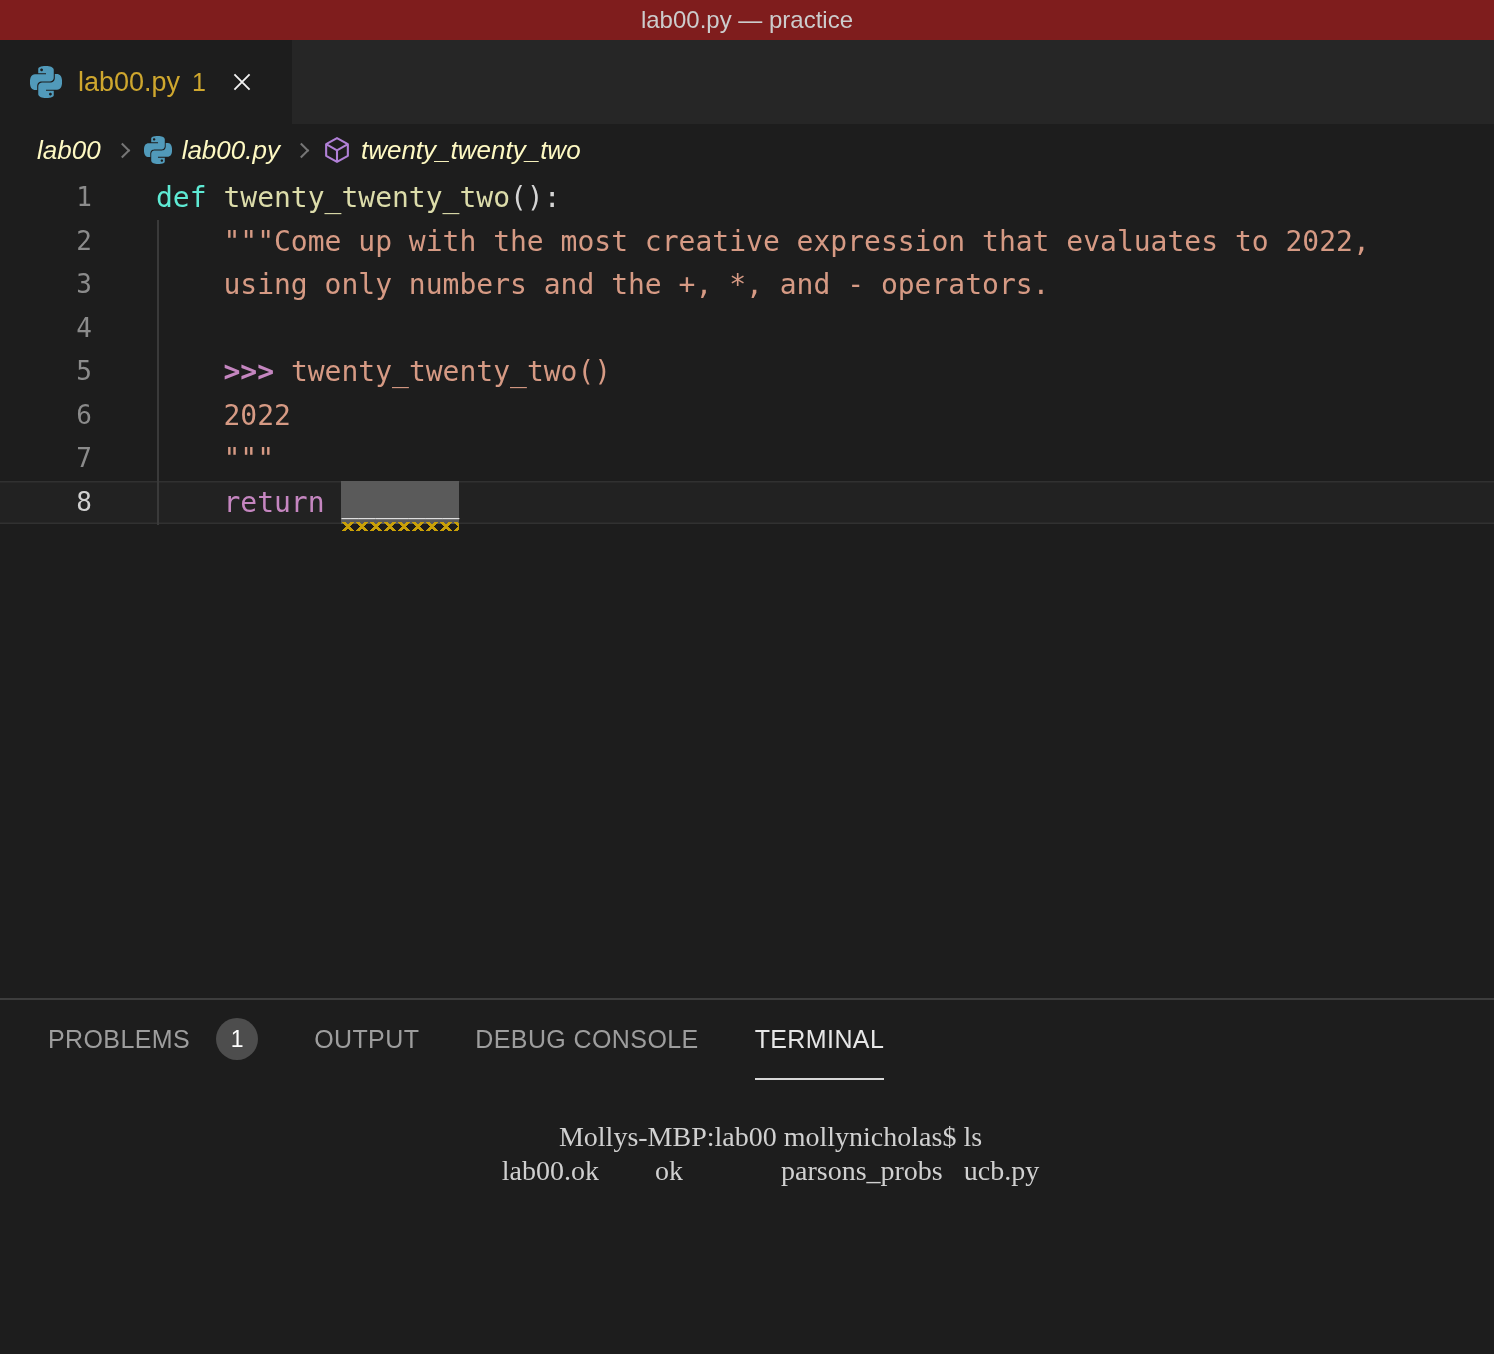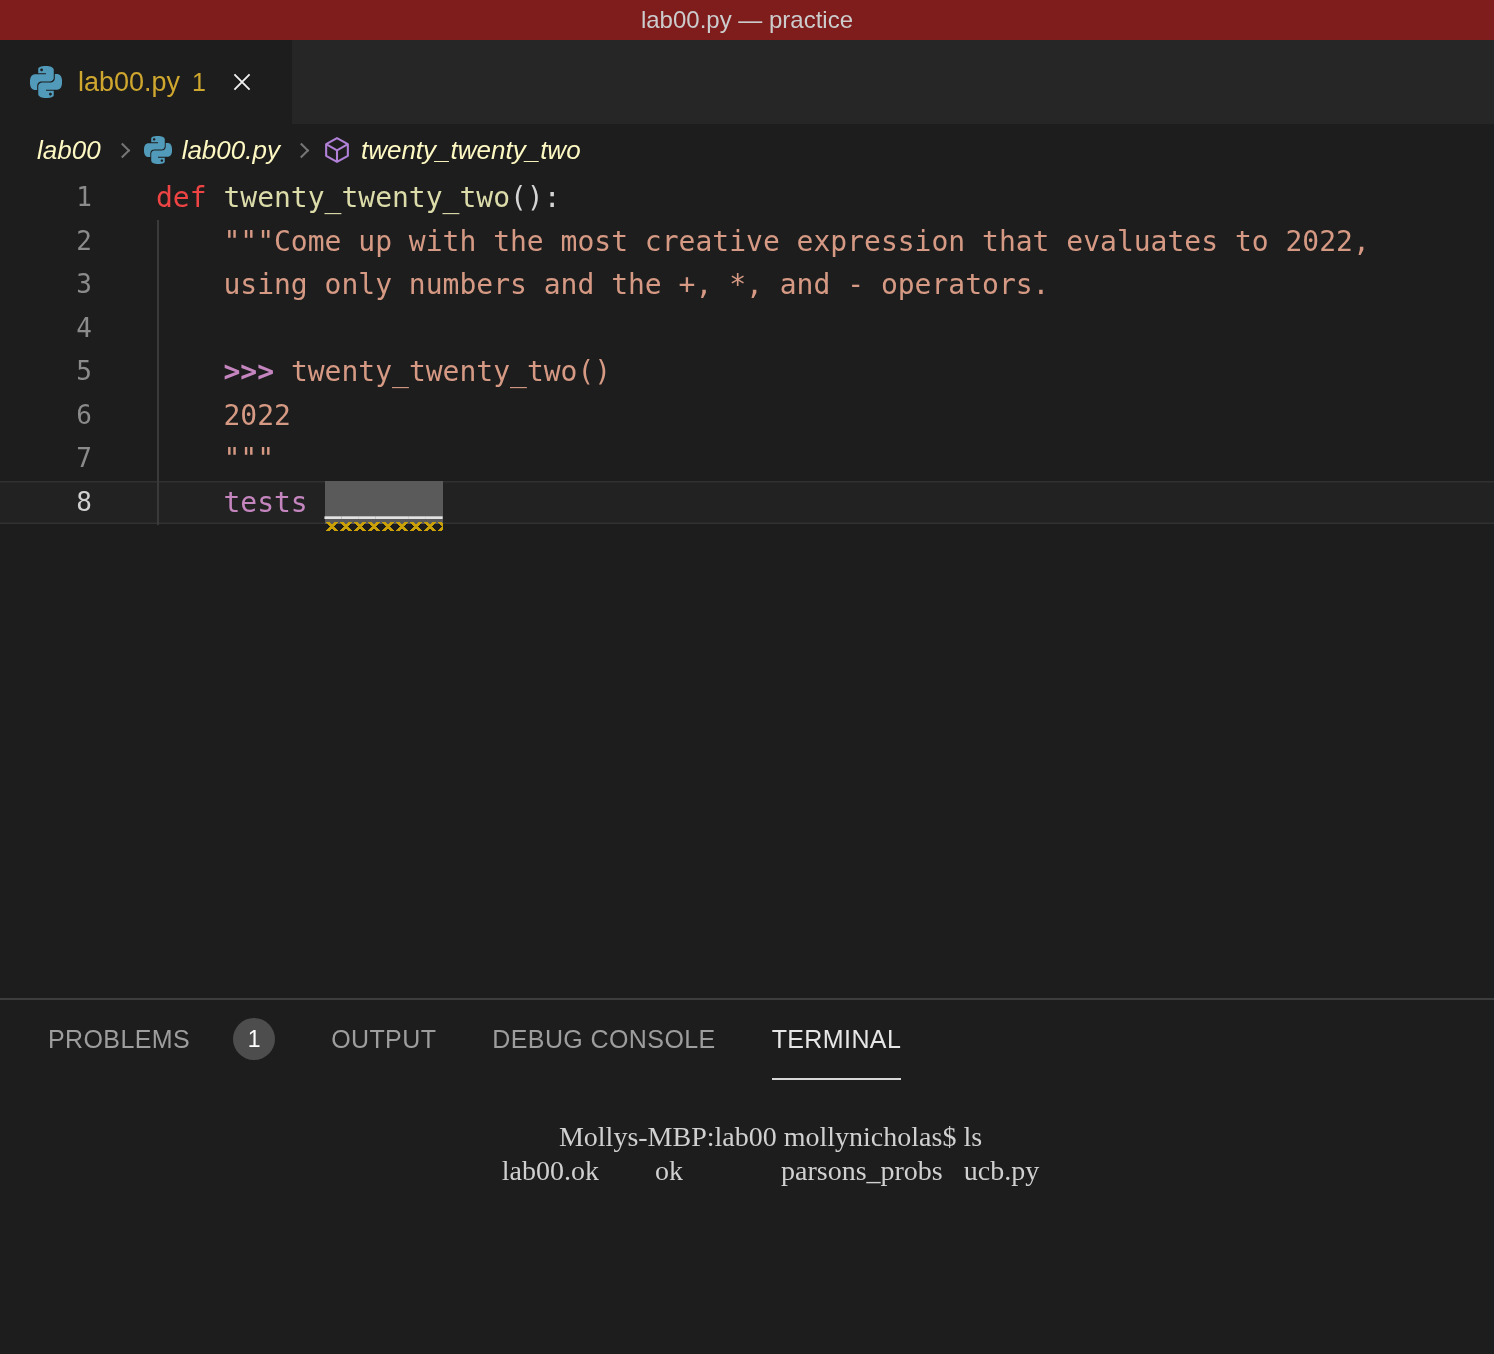--- a/index.html
+++ b/index.html
@@ -47,44 +47,44 @@
   .code-line.current {
     background:#222222;
     box-shadow: inset 0 1.5px 0 #313131, inset 0 -1.5px 0 #313131;
   }
   .gutter-num {
     width:92px; flex:none; text-align:right;
     font-size:26px; color:#8b8b8b;
   }
   .code-line.current .gutter-num { color:#d0d0d0; }
   .line-text { padding-left:64px; white-space:pre; font-size:28px; color:#d4d4d4; }
-  .tok-keyword  { color:#ef4444; }
+  .tok-keyword  { color:#5eead4; }
   .tok-function { color:#dcdcaa; }
   .tok-plain    { color:#d4d4d4; }
   .tok-string   { color:#d69a84; }
   .tok-prompt   { color:#c586c0; font-weight:bold; }
   .tok-keyword2 { color:#c586c0; }
   .tok-placeholder {
     position:relative; display:inline-block;
-    background:#5a5a5a; color:#e2e2e2;font-weight:bold;
+    background:#5a5a5a; color:#e2e2e2;
   }
   .tok-placeholder::after {
     content:""; position:absolute; left:0; right:0; bottom:-7px; height:9px;
     background-image:
       linear-gradient(135deg, transparent 42%, #c9a008 42%, #c9a008 60%, transparent 60%),
       linear-gradient(45deg,  transparent 42%, #c9a008 42%, #c9a008 60%, transparent 60%);
     background-size:14px 9px; background-repeat:repeat-x; background-position:0 0;
   }
   
   .panel { border-top:2px solid #3d3d3d; background:#1d1d1d; height:354px; }
   .panel-tabs {
     height:80px; display:flex; align-items:stretch;
     padding-left:48px; font-size:25px; letter-spacing:0.4px; color:#9d9d9d;
   }
-  .panel-tab { display:flex; align-items:center; margin-right:56px; border-bottom:2px solid transparent;gap:17px; }
+  .panel-tab { display:flex; align-items:center; margin-right:56px; border-bottom:2px solid transparent; }
   .panel-tab.active { color:#e6e6e6; border-bottom-color:#d7d7d7; }
   .panel-badge {
     width:42px; height:42px; border-radius:50%; background:#4d4d4d; color:#ffffff;
     font-size:23px; letter-spacing:0; display:flex; align-items:center; justify-content:center;
     margin-left:26px;
   }
   .terminal {
     padding:40px 0 0 47px;
     font-family:Liberation Serif, serif;
     font-size:28px; line-height:34px; color:#d0d0d0;text-align:center;
@@ -157,21 +157,21 @@
       <div class="code-line">
         <div class="gutter-num">6</div>
         <div class="line-text"><span class="tok-plain">    </span><span class="tok-string">2022</span></div>
       </div>
       <div class="code-line">
         <div class="gutter-num">7</div>
         <div class="line-text"><span class="tok-plain">    </span><span class="tok-string">"""</span></div>
       </div>
       <div class="code-line current">
         <div class="gutter-num">8</div>
-        <div class="line-text"><span class="tok-plain">    </span><span class="tok-keyword2">tests</span><span class="tok-plain"> </span><span class="tok-placeholder">_______</span></div>
+        <div class="line-text"><span class="tok-plain">    </span><span class="tok-keyword2">return</span><span class="tok-plain"> </span><span class="tok-placeholder">_______</span></div>
       </div>
     </div>
 </div>
 
 <div class="panel">
   <div class="panel-tabs">
       <div class="panel-tab">
         <span>PROBLEMS</span>
         <span class="panel-badge">1</span>
       </div>

